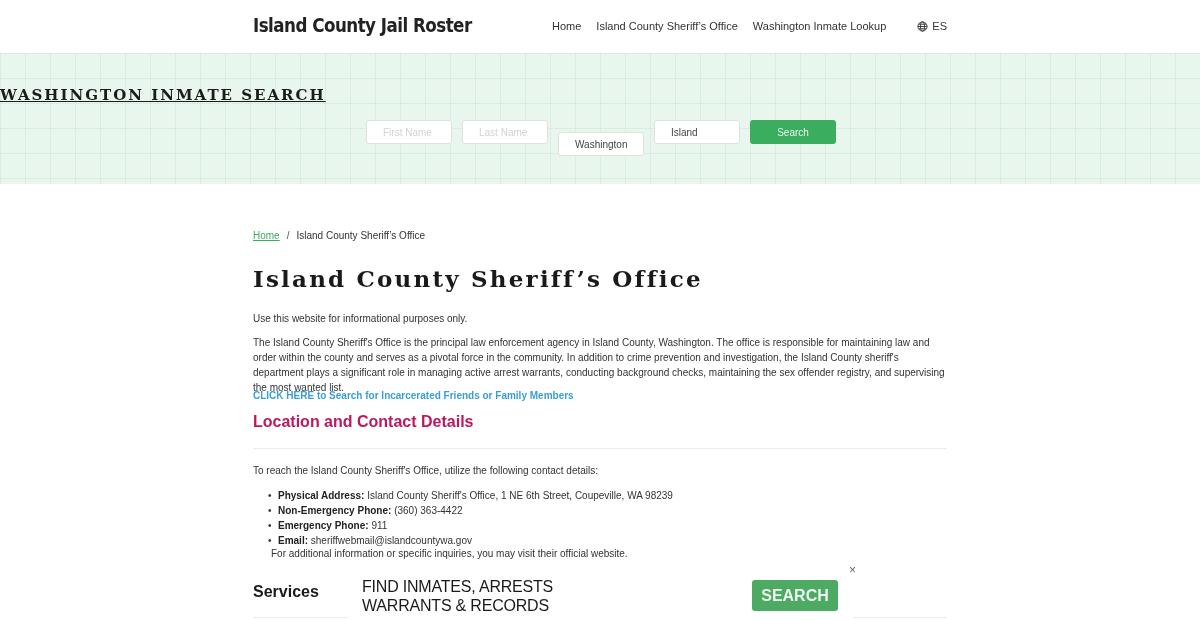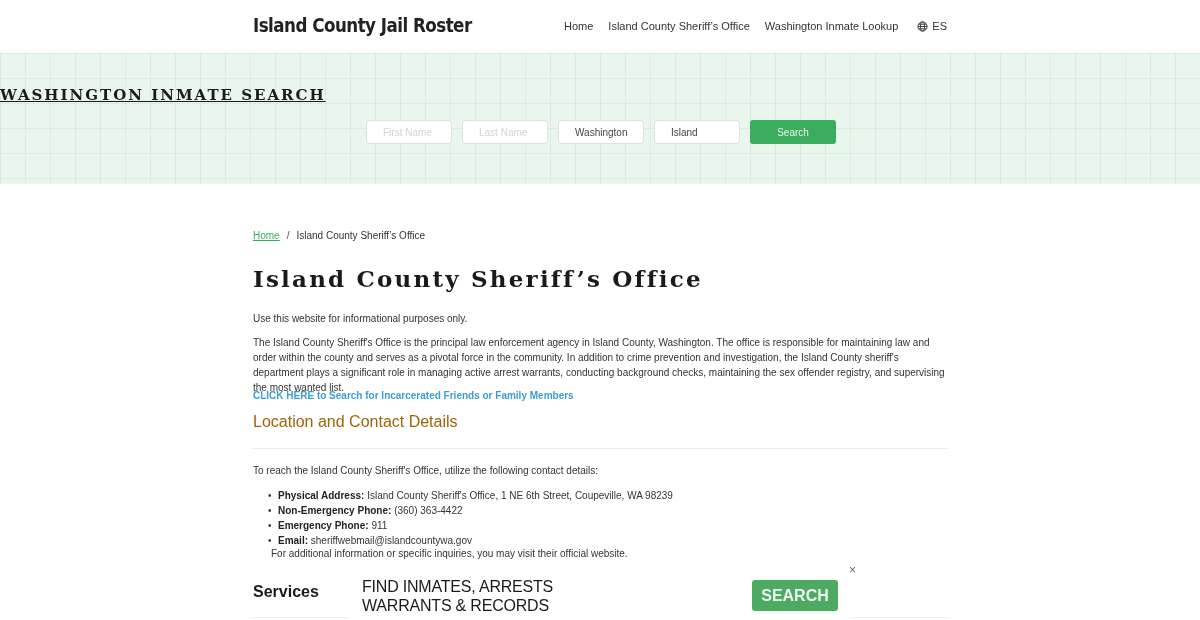--- a/index.html
+++ b/index.html
@@ -4,47 +4,47 @@
   <style>
     * { box-sizing: border-box; margin: 0; padding: 0; }
     html, body { width: 1200px; height: 620px; overflow: hidden; background: #fff; }
     body { font-family: "Liberation Sans", "DejaVu Sans", sans-serif; color: #222; position: relative; }
 
     
     .header { height: 53px; background: #fff; position: relative; }
     .site-title { position: absolute; left: 253px; top: 14px; font-family: "DejaVu Sans", sans-serif; font-weight: bold; font-size: 19px; letter-spacing: -0.6px; color: #222; transform: scaleX(0.88); transform-origin: left center; }
     .nav { position: absolute; right: 253px; top: 20px; display: flex; align-items: center; font-size: 11px; color: #333; }
     .nav a { color: #333; text-decoration: none; margin-left: 15px; }
-    .nav .lang { display: flex; align-items: center; margin-left: 19px; }
+    .nav .lang { display: flex; align-items: center; margin-left: 31px; }
     .nav .lang svg { margin-right: 4px; }
 
     
     .hero { height: 131px; background-color: #e8f6ee;
       background-image:
         linear-gradient(to right, rgba(190,220,205,0.35) 1px, transparent 1px),
         linear-gradient(to bottom, rgba(190,220,205,0.35) 1px, transparent 1px);
       background-size: 25px 25px; position: relative; }
     .hero-title { position: absolute; top: 33px; left: 0; right: 0; text-align: left; font-family: "DejaVu Serif", serif; font-weight: bold; font-size: 15px; letter-spacing: 2px; color: #1b1b1b; text-decoration: underline; }
     .search-row { position: absolute; top: 67px; left: 366px; display: flex; gap: 10px; }
     .search-row .field { width: 86px; height: 24px; background: #fff; border: 1px solid #dde3df; border-radius: 3px; font-size: 10px; padding: 0 16px; display: flex; align-items: center; color: #444; }
     .search-row .field.placeholder { color: #d0d4d2; }
-    .search-row .select { justify-content: space-between; }
+    .search-row .select { justify-content: space-between; margin-top: 12px; }
     .search-btn { width: 86px; height: 24px; background: #3aad5f; color: #eaf6ee; border: none; border-radius: 3px; font-size: 10px; display: flex; align-items: center; justify-content: center; }
 
     
     .main { position: absolute; left: 253px; top: 183px; width: 694px; }
     .breadcrumb { position: absolute; top: 47px; font-size: 10px; color: #333; white-space: nowrap; }
     .breadcrumb .home { color: #3aad5f; }
     .breadcrumb .sep { margin: 0 7px; color: #555; }
     .page-title { position: absolute; top: 82px; font-family: "DejaVu Serif", serif; font-weight: bold; font-size: 23px; letter-spacing: 2.2px; color: #1a1a1a; white-space: nowrap; }
     .p { position: absolute; font-size: 10px; line-height: 15px; color: #333; width: 694px; }
     .p1 { top: 128px; }
     .p2 { top: 152px; }
     .cta { position: absolute; top: 207px; font-size: 10px; font-weight: bold; color: #3a9ed6; text-decoration: none; white-space: nowrap; }
-    .h2 { position: absolute; top: 230px; font-size: 16px; font-weight: normal; color: #a16207; white-space: nowrap; }
+    .h2 { position: absolute; top: 230px; font-size: 16px; font-weight: bold; color: #be185d; white-space: nowrap; }
     .hr { position: absolute; top: 265px; width: 694px; height: 1px; background: #ececec; }
     .p3 { top: 280px; }
     .contact-list { position: absolute; top: 305px; left: 15px; list-style: none; }
     .contact-list li { font-size: 10px; line-height: 15px; color: #333; position: relative; padding-left: 10px; white-space: nowrap; }
     .contact-list li::before { content: "•"; position: absolute; left: 0; color: #333; }
     .contact-list li b { color: #222; }
     .p4 { top: 363px; margin-left: 18px; }
     .h2-services { position: absolute; top: 400px; font-size: 16px; color: #1a1a1a; }
     .hr2 { position: absolute; top: 434px; width: 95px; height: 1px; background: #ececec; }
     .hr3 { position: absolute; top: 434px; left: 600px; width: 94px; height: 1px; background: #ececec; }

